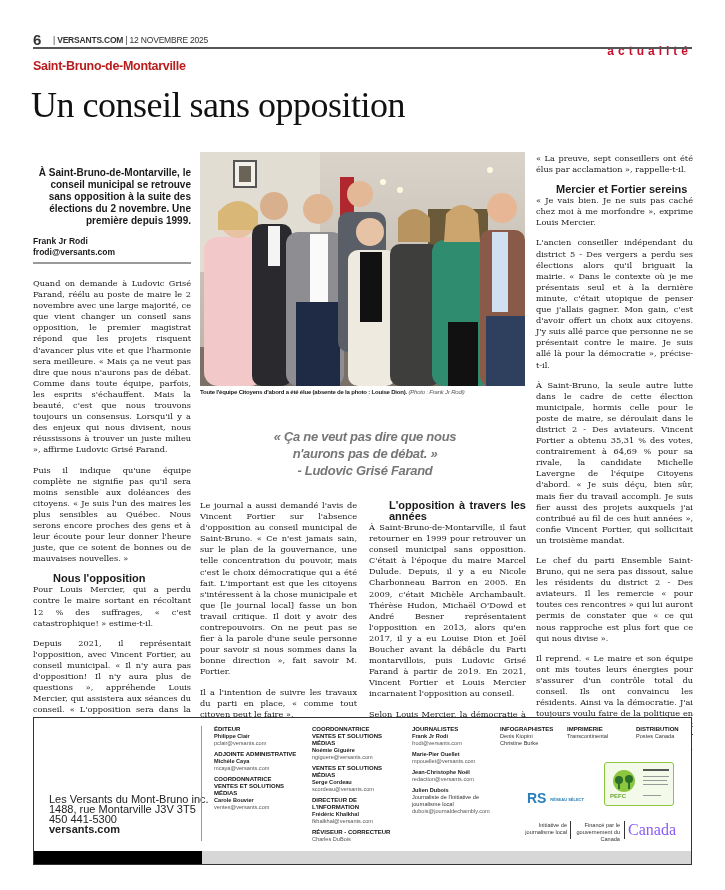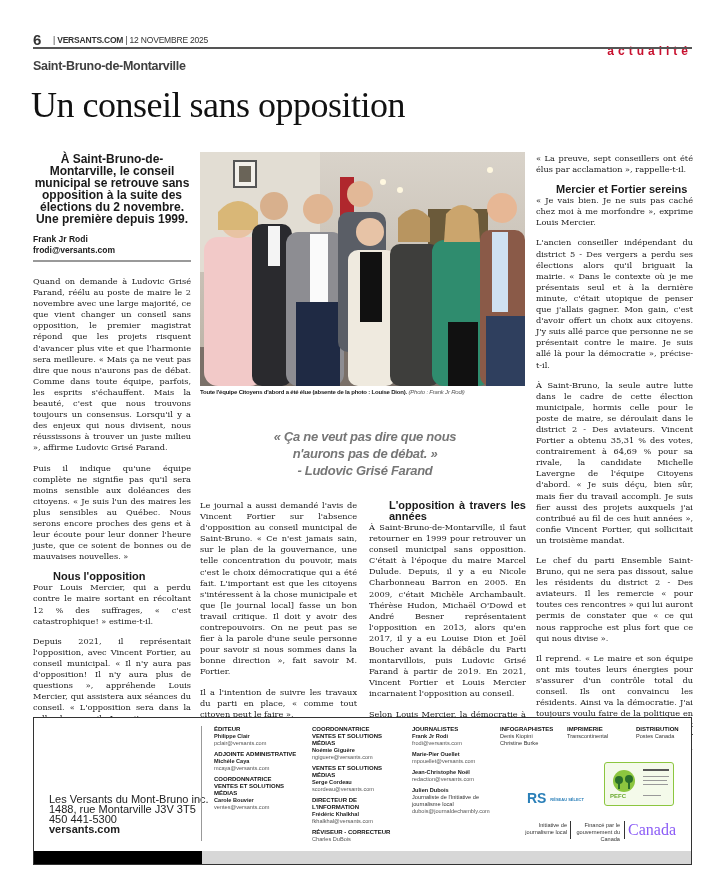--- a/index.html
+++ b/index.html
@@ -3,25 +3,25 @@
 <meta charset="utf-8">
 <style>
   html,body{margin:0;padding:0;background:#fff;}
   body{width:725px;height:890px;position:relative;overflow:hidden;font-family:"DejaVu Serif",serif;color:#1a1a1a;}
   .abs{position:absolute;}
   .hdr-num{left:33px;top:31px;font-family:"Liberation Sans",sans-serif;font-weight:bold;font-size:15px;color:#333;}
   .hdr-meta{left:53px;top:35px;font-family:"Liberation Sans",sans-serif;font-size:8.5px;color:#333;letter-spacing:-0.2px;}
   .hdr-meta b{font-weight:bold;}
   .hdr-section{right:33px;top:32px;font-family:"Liberation Sans",sans-serif;font-weight:bold;font-size:12px;color:#c8102e;letter-spacing:4px;margin-top:12px;}
   .hdr-rule{left:33px;top:47px;width:659px;height:2px;background:#555;}
-  .kicker{left:33px;top:59px;font-family:"Liberation Sans",sans-serif;font-weight:bold;font-size:12.5px;color:#404040;letter-spacing:-0.3px;}
+  .kicker{left:33px;top:59px;font-family:"Liberation Sans",sans-serif;font-weight:bold;font-size:12.5px;color:#b91c1c;letter-spacing:-0.3px;}
   .headline{left:31px;top:80px;font-family:"Liberation Serif",serif;font-size:36px;color:#111;letter-spacing:-0.5px;line-height:50px;}
   .col{position:absolute;font-size:8.2px;line-height:11.1px;text-align:justify;}
   .col p{margin:0 0 9px 0;}
-  .lede{font-family:"Liberation Sans",sans-serif;font-weight:bold;font-size:12px;line-height:12px;text-align:center;margin-bottom:9px;}
+  .lede{font-family:"Liberation Sans",sans-serif;font-weight:bold;font-size:10px;line-height:12px;text-align:right;margin-bottom:9px;margin-top:14px;}
   .byline{font-family:"Liberation Sans",sans-serif;font-weight:bold;font-size:8.5px;line-height:11px;padding-bottom:4px;border-bottom:2px solid #999;margin-bottom:14px;}
   .sub{font-family:"Liberation Sans",sans-serif;font-weight:bold;font-size:11px;line-height:11px;display:block;padding-left:20px;}
   .photo{left:200px;top:152px;width:325px;height:234px;overflow:hidden;background:#c9c2b8;}
   .caption{left:200px;top:389px;width:330px;font-family:"Liberation Sans",sans-serif;font-size:6px;font-weight:bold;letter-spacing:-0.2px;}
   .caption i{font-weight:normal;color:#555;}
   .pullquote{left:200px;top:428px;width:330px;text-align:center;font-family:"Liberation Sans",sans-serif;font-style:italic;font-weight:bold;font-size:13px;line-height:17px;color:#777;letter-spacing:-0.3px;}
   .footer{left:33px;top:717px;width:657px;height:146px;border:1.5px solid #333;background:#fff;}
   .footer .blackbar{position:absolute;left:0;bottom:0;width:168px;height:13px;background:#000;}
   .footer .graybar{position:absolute;left:168px;bottom:0;right:0;height:13px;background:#d7d7d7;}
   .footer .vrule{position:absolute;left:167px;top:8px;width:1px;height:115px;background:#999;}

